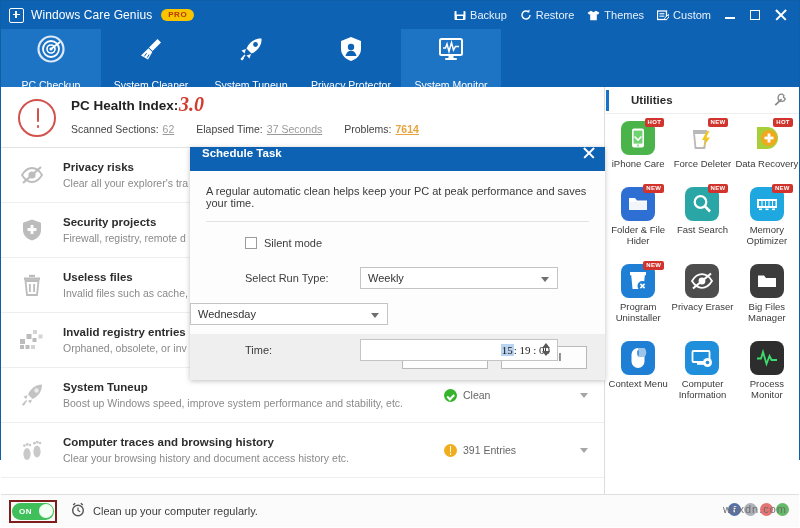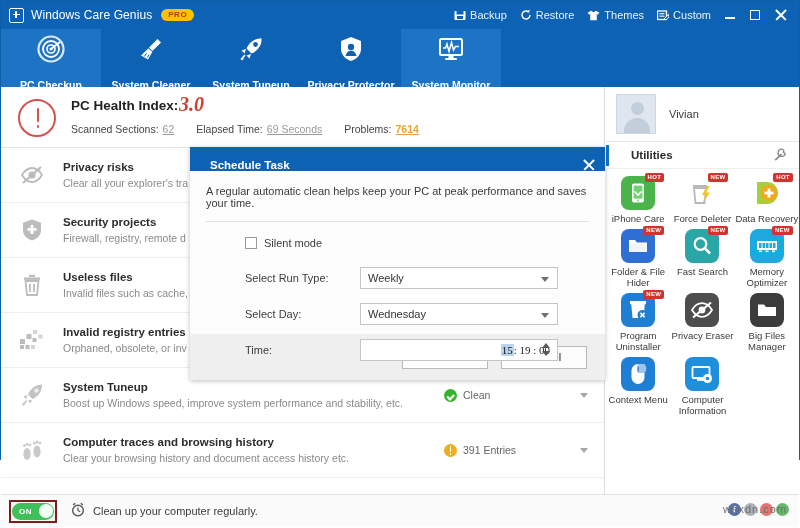--- a/index.html
+++ b/index.html
@@ -66,21 +66,21 @@
   }
   .tabs { display: flex; height: 58px; }
   .tab {
     width: 100px; height: 58px;
     display: flex; flex-direction: column; align-items: center; justify-content: flex-start;
     padding-top: 5px;
     color: #ffffff; font-size: 10.5px; cursor: pointer;
   }
   .tab.active { background: #1d73c4; }
   .tab .ticon { height: 32px; display: flex; align-items: center; justify-content: center; }
-  .tab .tlabel { margin-top: 15px; font-weight: bold; }
+  .tab .tlabel { margin-top: 15px; }
 
   
   .content {
     position: absolute; left: 0; top: 86px; width: 798px; height: 407px;
     background: #ffffff;
   }
   .left-pane {
     position: absolute; left: 0; top: 0; width: 604px; height: 407px;
     background: #ffffff; border-right: 1px solid #dcdcdc;
   }
@@ -181,21 +181,21 @@
   .util-head {
     position: relative; height: 27px; display: flex; align-items: center;
     border-bottom: 1px solid #ededed;
   }
   .util-head .bar { position: absolute; left: 0; top: 3px; width: 3px; height: 21px; background: #1573c9; }
   .util-head .ut { margin-left: 25px; font-size: 11.5px; font-weight: bold; color: #2a2a2a; }
   .util-head .wrench { position: absolute; right: 12px; top: 6px; cursor: pointer; }
 
   .util-grid {
     display: grid; grid-template-columns: repeat(3, 1fr);
-    row-gap: 2px; padding-top: 7px;
+    row-gap: 15px; padding-top: 7px;
   }
   .util {
     display: flex; flex-direction: column; align-items: center; cursor: pointer;
     padding-bottom: 3px;
   }
   .util .uicon-wrap { position: relative; width: 34px; height: 34px; }
   .util .uicon {
     width: 34px; height: 34px; border-radius: 8px;
     display: flex; align-items: center; justify-content: center;
     color: #fff;
@@ -239,22 +239,22 @@
   .wm .wtext {
     position: absolute; right: 2px; top: 0px; font-size: 11px; color: #555; letter-spacing: 1px;
   }
 
   
   .modal {
     position: absolute; left: 189px; top: 146px; width: 415px; height: 233px;
     background: #f1f1f1; box-shadow: 0 1px 5px rgba(0,0,0,.25);
   }
   .modal-title {
-    height: 24px; background: #0e62b3; display: flex; align-items: flex-end;
-    color: #fff; font-size: 11.5px; font-weight: bold; padding-left: 20px;
+    height: 24px; background: #0e62b3; display: flex; align-items: flex-start;
+    color: #fff; font-size: 11.5px; font-weight: bold; padding-left: 12px;
   }
   .modal-title .mclose {
     margin-left: auto; margin-right: 10px; width: 12px; height: 12px;
     position: relative; cursor: pointer;
   }
   .modal-title .mclose::before, .modal-title .mclose::after {
     content:""; position:absolute; left:-1px; top:5px; width:14px; height:1.6px; background:#fff;
   }
   .modal-title .mclose::before { transform: rotate(45deg); }
   .modal-title .mclose::after  { transform: rotate(-45deg); }
@@ -435,21 +435,21 @@
 
       <div class="summary">
         <div class="alert-circle"></div>
         <div class="hi-title">PC Health Index:</div>
         <div class="hi-score">3.0</div>
         <div class="hi-stats">
           <div>
             <span class="k">Scanned Sections:</span><span class="v">62</span>
           </div>
           <div>
-            <span class="k">Elapsed Time:</span><span class="v">69 Seconds</span>
+            <span class="k">Elapsed Time:</span><span class="v">37 Seconds</span>
           </div>
           <div>
             <span class="k">Problems:</span><span class="v warn">7614</span>
           </div>
         </div>
       </div>
 
       <div class="fix-btn">Fix</div>
 
       <div class="rows">
@@ -580,24 +580,20 @@
           <div class="caret">
               <i></i>
             </div>
         </div>
 
       </div>
     </div>
 
     <div class="right-pane">
 
-      <div class="user-box">
-        <div class="avatar"></div>
-        <div class="user-name">Vivian</div>
-      </div>
 
       <div class="util-head">
         <span class="bar"></span>
         <span class="ut">Utilities</span>
         <span class="wrench">
           <svg width="14" height="14" viewBox="0 0 14 14">
               <path d="M9.2 1.2 A3.6 3.6 0 1 0 12.2 5.6 L10.4 4.3 L10.9 2.4 Z" fill="none" stroke="#8a8a8a" stroke-width="1.3"></path>
               <path d="M8.6 6.2 L2.2 12.2" stroke="#8a8a8a" stroke-width="1.8"></path>
             </svg>
         </span>
@@ -758,20 +754,31 @@
                   <rect x="7" y="15" width="8" height="1.8" fill="#ffffff"></rect>
                   <circle cx="17.5" cy="14.5" r="4.5" fill="#ffffff"></circle>
                   <circle cx="17.5" cy="14.5" r="1.8" fill="#1f8fdb"></circle>
                 </svg>
             </div>
             <span class="ribbon"></span>
           </div>
           <div class="ulabel">Computer Information</div>
         </div>
 
+        <div class="util">
+          <div class="uicon-wrap">
+            <div class="uicon" style="background:#2d2d2d">
+              <svg width="24" height="20" viewBox="0 0 24 20">
+                  <path d="M2 10.5 L6 10.5 L8 4 L11.5 16 L14.5 8 L16.5 12 L22 12" fill="none" stroke="#3ddc6b" stroke-width="1.8"></path>
+                </svg>
+            </div>
+            <span class="ribbon"></span>
+          </div>
+          <div class="ulabel">Process Monitor</div>
+        </div>
 
       </div>
     </div>
   </div>
 
   <div class="statusbar">
     <span class="toggle-wrap">
       <span class="toggle">
         <span class="tlbl">ON</span>
         <span class="knob"></span>
@@ -811,21 +818,20 @@
 
         <div class="frow">
           <span class="flabel">Select Run Type:</span>
           <span class="sel">
             <span>Weekly</span>
             <span class="arrow"></span>
           </span>
         </div>
 
         <div class="frow">
-          <span class="flabel">Select Day:</span>
           <span class="sel">
             <span>Wednesday</span>
             <span class="arrow"></span>
           </span>
         </div>
 
         <div class="frow">
           <span class="flabel">Time:</span>
           <span class="spin">
             <span class="hh">15</span>

